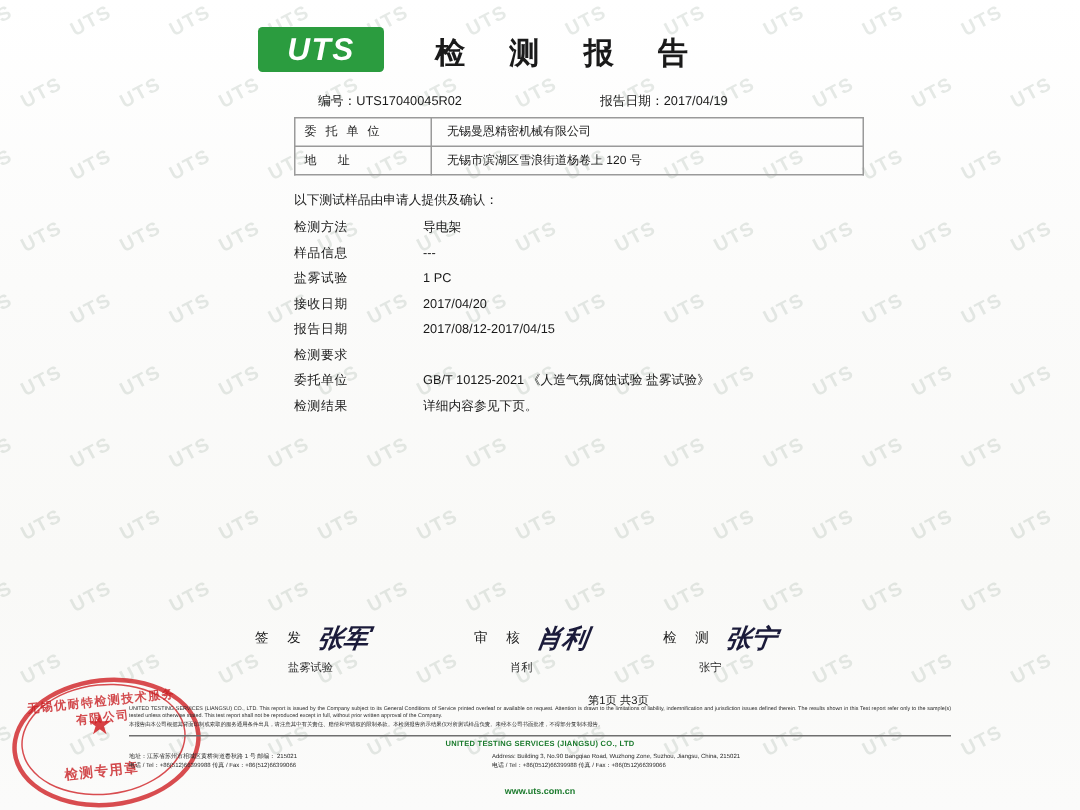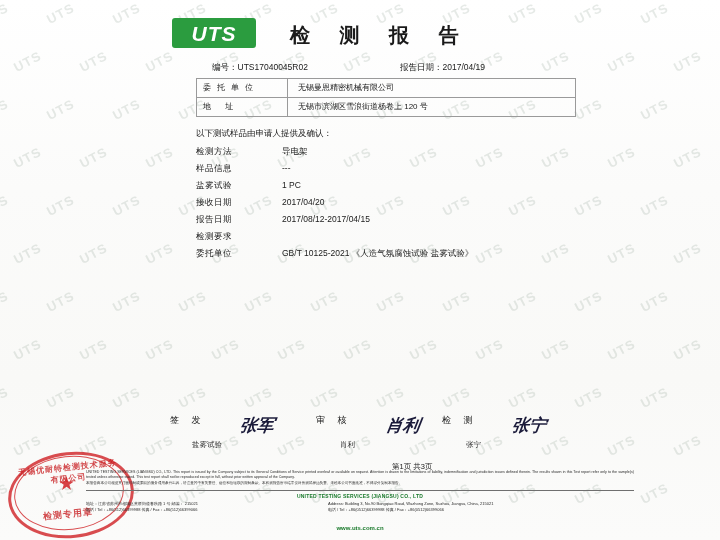--- a/index.html
+++ b/index.html
@@ -178,22 +178,21 @@
     color: #1a1a1a;
   }
   .sign-row {
     position: relative;
     height: 26px;
   }
   .sign-cell {
     position: absolute;
     top: 0;
     display: flex;
-    align-items: flex-start;
-    gap: 28px;
+    align-items: center;
   }
   .sign-label {
     letter-spacing: 5px;
     font-size: 9px;
     white-space: nowrap;
   }
   .sign-hand {
     font-family: "Liberation Serif", serif;
     font-style: italic;
     font-weight: bold;
@@ -525,20 +524,24 @@
       <div class="field-label">报告日期</div>
       <div class="field-value">2017/08/12-2017/04/15</div>
     </div>
     <div class="field-row">
       <div class="field-label">检测要求</div>
     </div>
     <div class="field-row">
       <div class="field-label">委托单位</div>
       <div class="field-value">GB/T 10125-2021 《人造气氛腐蚀试验  盐雾试验》</div>
     </div>
+    <div class="field-row">
+      <div class="field-label">检测结果</div>
+      <div class="field-value">详细内容参见下页。</div>
+    </div>
   </div>
 
   <div id="sign-block">
     <div class="sign-row">
       <div class="sign-cell" style="left:0;">
         <span class="sign-label">签  发</span>
         <span class="sign-hand">张军</span>
       </div>
       <div class="sign-cell" style="left:146px;">
         <span class="sign-label">审  核</span>

